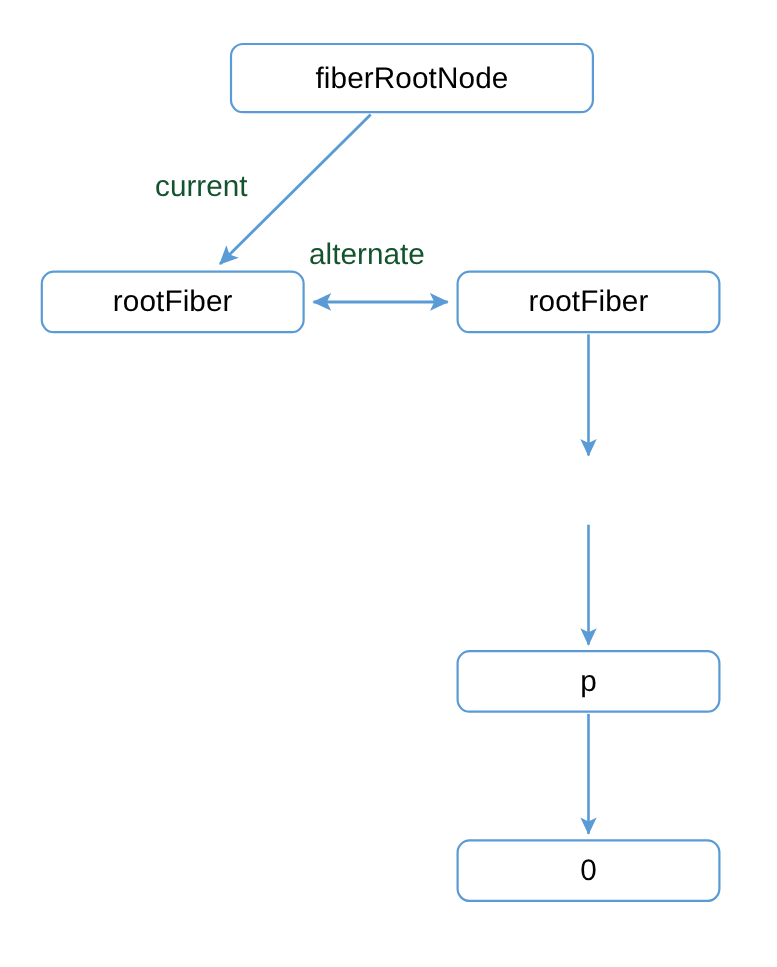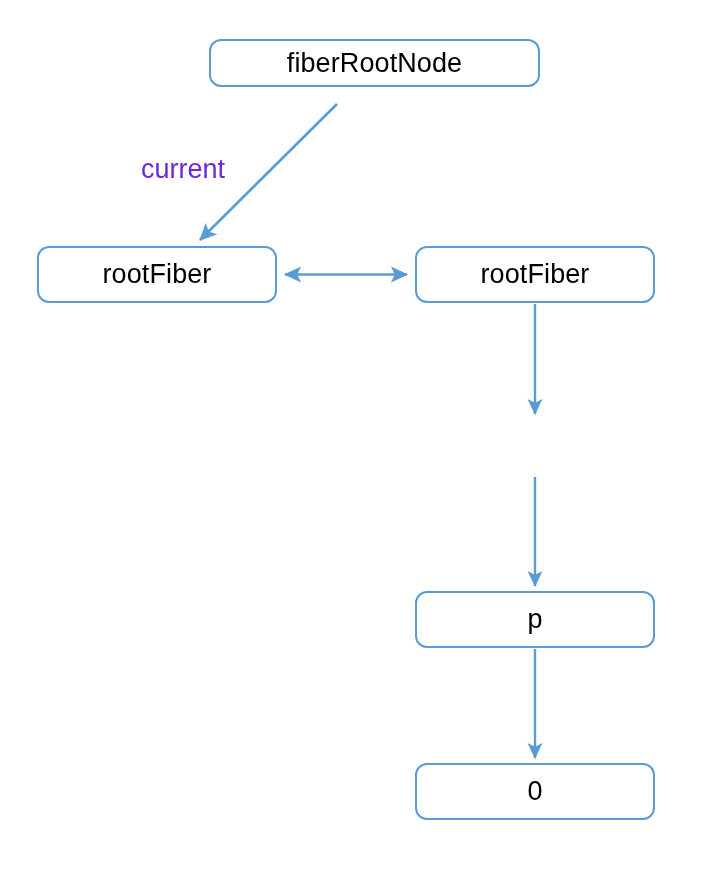--- a/index.html
+++ b/index.html
@@ -37,21 +37,21 @@
     justify-content: center;
     color: #000000;
     font-family: "Liberation Sans", sans-serif;
     font-size: 27px;
     line-height: 1;
     letter-spacing: 0.1px;
     white-space: nowrap;
   }
   .edge-label {
     position: absolute;
-    color: #6d28d9;
+    color: #14532d;
     font-family: "Liberation Sans", sans-serif;
     font-size: 27px;
     line-height: 1;
     white-space: nowrap;
   }
 </style>
 </head>
 <body>
 
 <div id="canvas">
@@ -70,21 +70,21 @@
 
     <line x1="285" y1="274.5" x2="407" y2="274.5" stroke="#5b9bd5" stroke-width="2.6" marker-start="url(#arrowhead-start)" marker-end="url(#arrowhead)"></line>
 
     <line x1="535" y1="304" x2="535" y2="414" stroke="#5b9bd5" stroke-width="2.4" marker-end="url(#arrowhead)"></line>
 
     <line x1="535" y1="477" x2="535" y2="586" stroke="#5b9bd5" stroke-width="2.4" marker-end="url(#arrowhead)"></line>
 
     <line x1="535" y1="649" x2="535" y2="758" stroke="#5b9bd5" stroke-width="2.4" marker-end="url(#arrowhead)"></line>
   </svg>
 
-  <div class="node" style="left:209px; top:39px; width:331px; height:48px;">
+  <div class="node" style="left:209px; top:39px; width:331px; height:64px;">
     <span>fiberRootNode</span>
   </div>
 
   <div class="node" style="left:37px; top:246px; width:240px; height:57px;">
     <span>rootFiber</span>
   </div>
 
   <div class="node" style="left:415px; top:246px; width:240px; height:57px;">
     <span>rootFiber</span>
   </div>
@@ -93,14 +93,15 @@
   <div class="node" style="left:415px; top:591px; width:240px; height:57px;">
     <span>p</span>
   </div>
 
   <div class="node" style="left:415px; top:763px; width:240px; height:57px;">
     <span>0</span>
   </div>
 
   <div class="edge-label" style="left:141px; top:156px;">current</div>
 
+  <div class="edge-label" style="left:281px; top:218px;">alternate</div>
 
 </div>
 
 </body></html>

